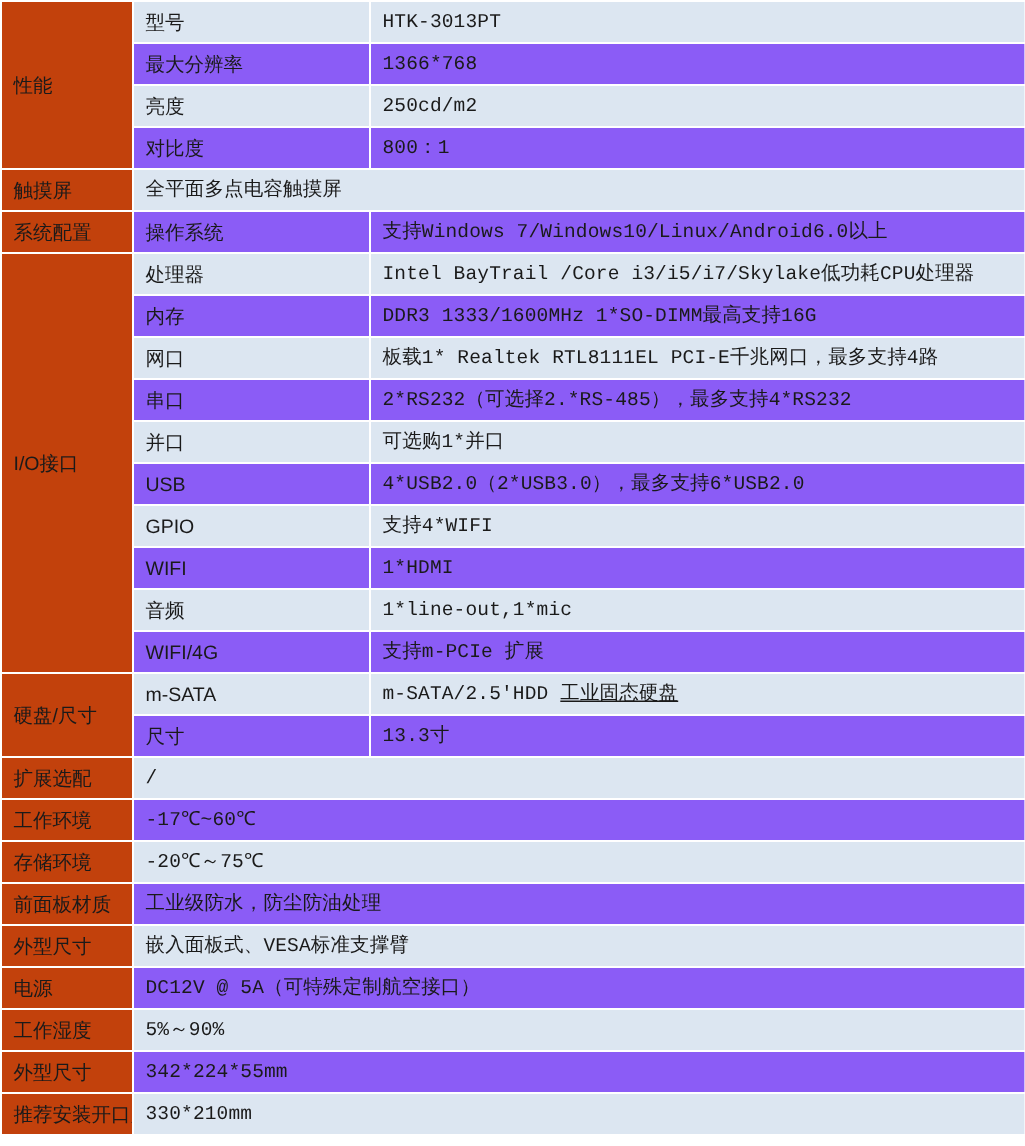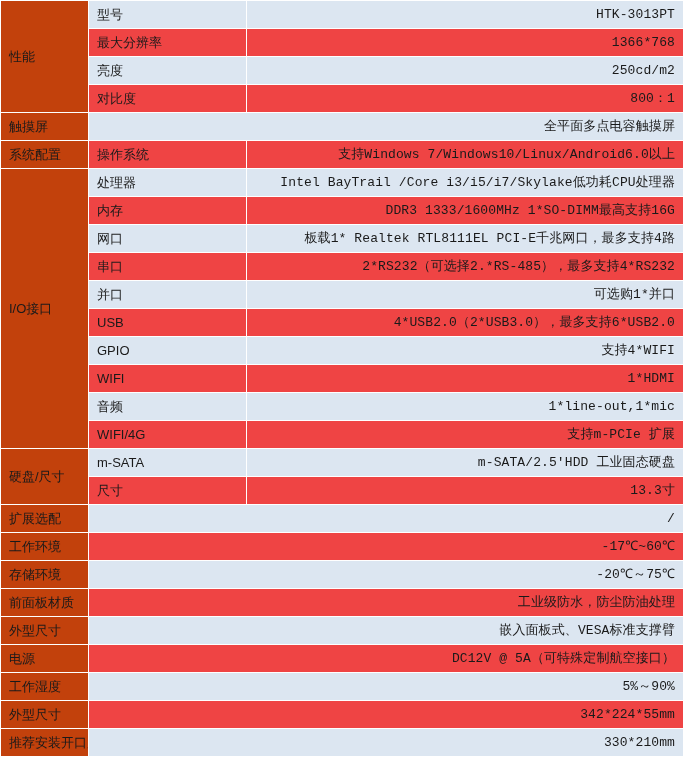--- a/index.html
+++ b/index.html
@@ -31,44 +31,43 @@
     white-space: nowrap;
     overflow: hidden;
   }
   
   col.c1 { width: 88px; }
   col.c2 { width: 158px; }
   col.c3 { width: 437px; }
 
   
   .band-light { background: #dce6f1; }
-  .band-dark  { background: #ef4444; }
+  .band-dark  { background: #8b5cf6; }
 
   .cat {
     background: #c2410c;
     text-align: left;
     padding-left: 6px;
     font-size: 13px;
   }
   .sub {
     padding-left: 12px;
     margin-left: 34px;
   }
   .val {
     padding-left: 10px;
     font-family: "Liberation Mono", monospace;
     font-size: 12.5px;
     letter-spacing: 0.1px;
-    text-align: right;
   }
   .val-cjk {
     font-family: Liberation Mono, monospace;
     font-size: 13px;
   }
-  .underline { }
+  .underline { text-decoration: underline; }
 </style>
 </head>
 <body>
 
 <table class="spec">
   <colgroup>
     <col class="c1">
       <col class="c2">
       <col class="c3">
   </colgroup>

